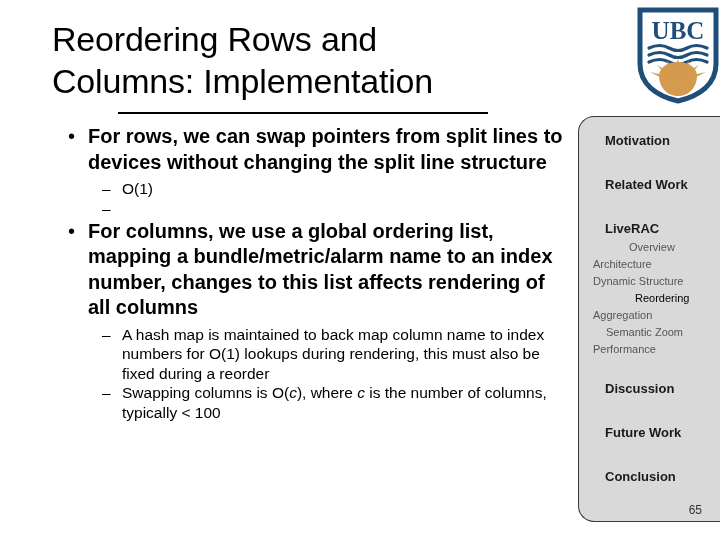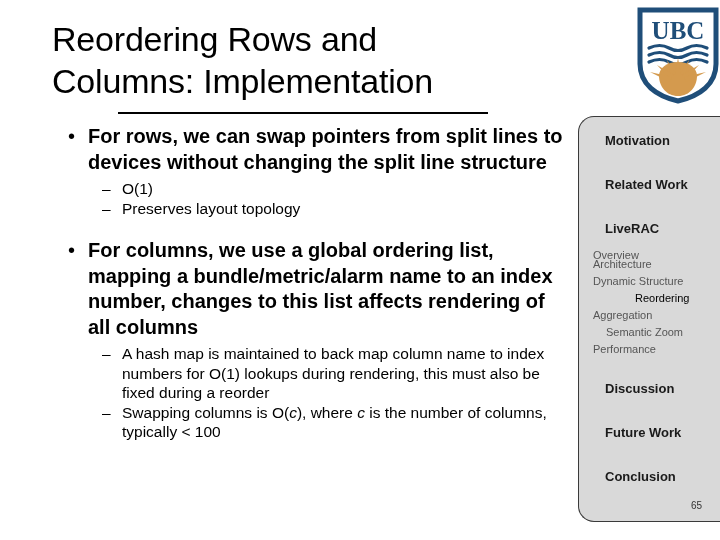--- a/index.html
+++ b/index.html
@@ -147,30 +147,30 @@
     white-space: nowrap;
   }
   .nav-sub.current {
     font-weight: normal;
     color: #000000;
     padding-left: 42px;
   }
   .slide-number {
     position: absolute;
     right: 18px;
-    bottom: 10px;
-    font-size: 10px;
+    bottom: 4px;
+    font-size: 12px;
     color: #333333;
   }
 
   
   .p-motivation   { top: 16px; }
   .p-related      { top: 60px; }
   .p-liverac      { top: 104px; }
-  .p-overview     { top: 132px; }
+  .p-overview     { top: 124px; margin-left: 36px; }
   .p-architecture { top: 141px; }
   .p-dynamic      { top: 158px; }
   .p-reordering   { top: 175px; }
   .p-aggregation  { top: 192px; }
   .p-semantic     { top: 209px; margin-left: 13px; }
   .p-performance  { top: 226px; }
   .p-discussion   { top: 264px; }
   .p-future       { top: 308px; }
   .p-conclusion   { top: 352px; }
 </style>
@@ -213,21 +213,20 @@
       <li class="bullet1">
         <span class="dot">•</span>
         <span class="b1-text">For rows, we can swap pointers from split lines to devices without changing the split line structure</span>
         <ul class="lvl2">
           <li class="bullet2">
             <span class="dash">–</span>
             <span>O(1)</span>
           </li>
           <li class="bullet2">
             <span class="dash">–</span>
-            <span>Preserves layout topology</span>
           </li>
         </ul>
       </li>
 
       <li class="gap-after-sub"></li>
 
       <li class="bullet1">
         <span class="dot">•</span>
         <span class="b1-text">For columns, we use a global ordering list, mapping a bundle/metric/alarm name to an index number, changes to this list affects rendering of all columns</span>
         <ul class="lvl2">

